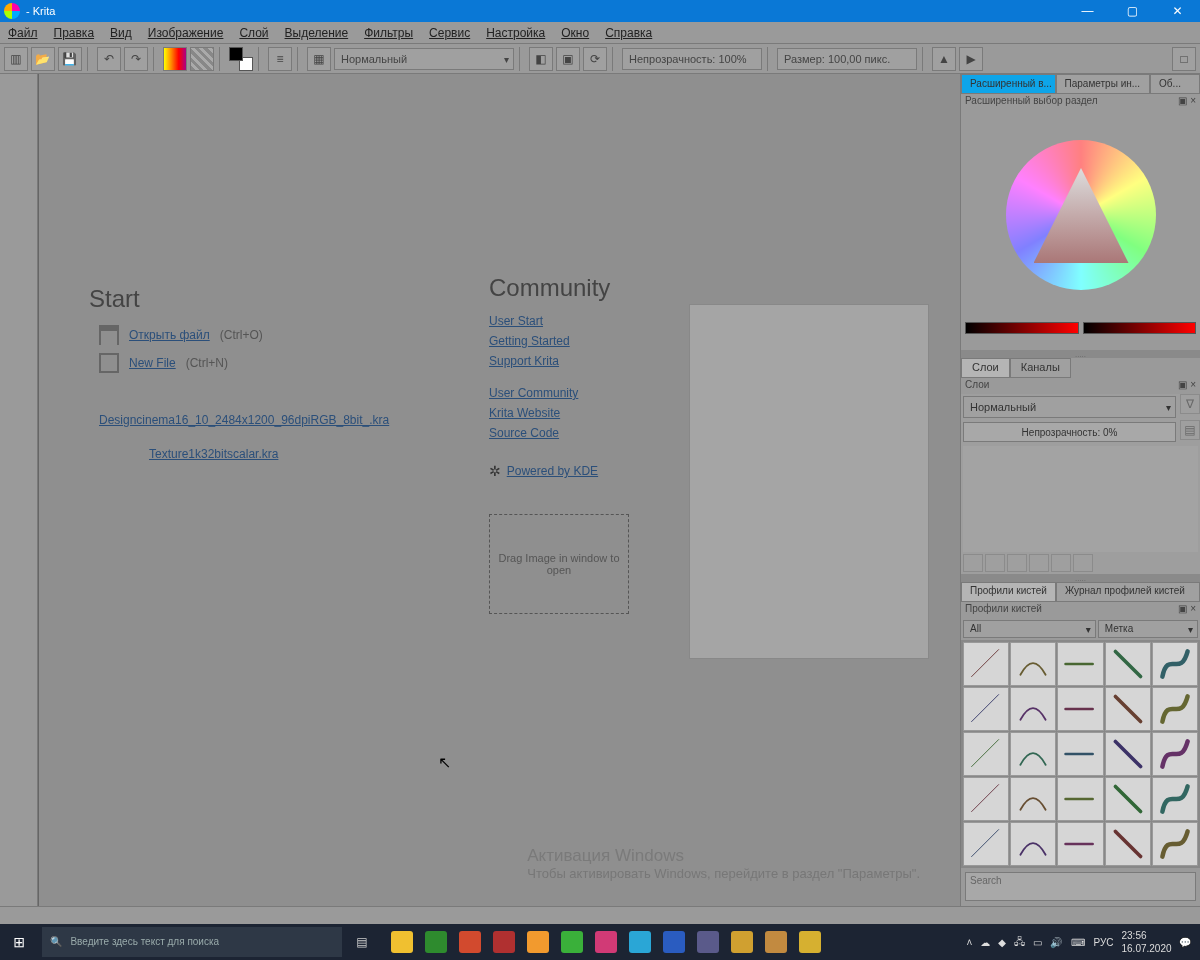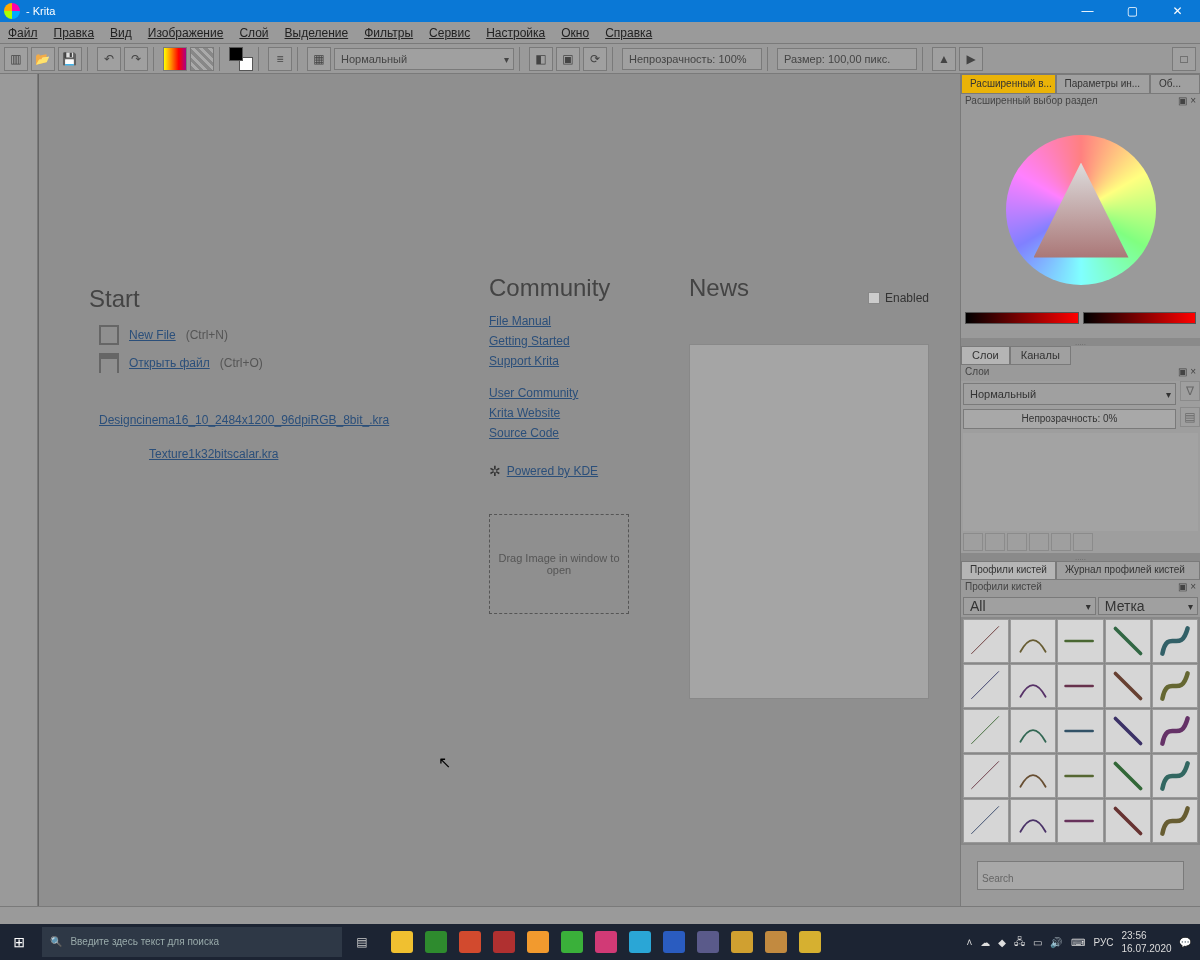--- a/index.html
+++ b/index.html
@@ -58,21 +58,21 @@
 .news .chk .box { width:12px; height:12px; background:#ccc; border:1px solid #888; }
 .news-body { width:240px; height:355px; background:#a5a5a5; border:1px solid #888; margin-top:30px; clear:both; }
 
 .watermark { position:absolute; right:40px; bottom:25px; color:#777; font-size:13px; text-align:left; }
 .watermark .wt { font-size:17px; color:#7a7a7a; }
 
 
 .rightdocks { width:240px; background:#9a9a9a; border-left:1px solid #7a7a7a; display:flex; flex-direction:column; font-size:11px; color:#333; }
 .docktabs { display:flex; height:20px; background:#8a8a8a; }
 .docktabs .tab { padding:2px 8px; border:1px solid #7a7a7a; background:#a0a0a0; font-size:10px; line-height:14px; white-space:nowrap; overflow:hidden; }
-.docktabs .tab.active { background:#eab308; }
+.docktabs .tab.active { background:#0ea5e9; }
 .docktitle { height:16px; background:#9a9a9a; padding:1px 4px; font-size:10px; color:#444; display:flex; justify-content:space-between; }
 .docktitle .x { font-size:10px; }
 .colorwheel-panel { height:210px; display:flex; align-items:center; justify-content:center; position:relative; background:#9a9a9a; }
 .wheel { width:150px; height:150px; border-radius:50%; background:conic-gradient(#ff8080,#ffff80,#80ff80,#80ffff,#8080ff,#ff80ff,#ff8080); position:relative; }
 .tri { width:95px; height:95px; clip-path:polygon(50% 0,100% 100%,0 100%); background:linear-gradient(#ddd,#a77); position:absolute; left:28px; top:28px; }
 .sliders { height:30px; background:#9a9a9a; padding:0 4px; display:flex; gap:4px; }
 .sliders .sl { flex:1; height:12px; background:linear-gradient(90deg,#000,#f00); border:1px solid #555; margin-top:2px; }
 .layer-tabs { display:flex; height:20px; }
 .layer-tabs .tab { padding:2px 10px; border:1px solid #7a7a7a; background:#a0a0a0; font-size:11px; }
 .layer-tabs .tab.active { background:#b5b5b5; }
@@ -80,25 +80,25 @@
 .layers-body .combo { margin:2px; width:auto; }
 .opacity-bar { height:20px; border:1px solid #7a7a7a; background:#a8a8a8; margin:2px; display:flex; align-items:center; justify-content:center; font-size:10px; }
 .layer-list { flex:1; background:#a3a3a3; margin:2px; }
 .layer-btns { height:20px; display:flex; gap:2px; padding:0 2px; }
 .layer-btns .b { width:20px; height:18px; border:1px solid #7a7a7a; background:#a0a0a0; opacity:.5; }
 
 .brush-tabs { display:flex; height:20px; }
 .brush-tabs .tab { padding:2px 8px; border:1px solid #7a7a7a; background:#a0a0a0; font-size:10px; white-space:nowrap; }
 .brush-tabs .tab.active { background:#b5b5b5; }
 .brush-filter { display:flex; gap:2px; padding:2px; }
-.brush-filter .combo { flex:1; font-size:14px; height:18px; line-height:16px; }
+.brush-filter .combo { flex:1; font-size:10px; height:18px; line-height:16px; }
 .brush-grid { display:grid; grid-template-columns:repeat(5,1fr); gap:1px; padding:2px; background:#888; }
 .brush { height:44px; background:#d6d6d6; border:1px solid #999; display:flex; align-items:center; justify-content:center; }
 .brush svg { width:36px; height:36px; }
-.search { height:29px; border:1px solid #7a7a7a; background:#a8a8a8; margin:16px; padding:9px 4px; font-size:10px; color:#666; line-height:16px; }
+.search { height:29px; border:1px solid #7a7a7a; background:#a8a8a8; margin:4px; padding:0 4px; font-size:10px; color:#666; line-height:16px; }
 
 
 .statusbar { height:18px; background:#9a9a9a; border-top:1px solid #7a7a7a; }
 .taskbar { height:36px; background:#1c2433; display:flex; align-items:center; color:#ddd; font-size:12px; }
 .taskbar .start { width:38px; height:36px; display:flex; align-items:center; justify-content:center; color:#fff; font-size:14px; }
 .taskbar .search { flex:0 0 300px; height:30px; background:#2e3846; border:none; margin:0 4px; display:flex; align-items:center; padding:0 8px; color:#bbb; gap:8px; }
 .taskbar .tasks { display:flex; gap:2px; margin-left:8px; }
 .taskbar .tsk { width:32px; height:32px; display:flex; align-items:center; justify-content:center; }
 .taskbar .tsk .sq { width:22px; height:22px; border-radius:3px; }
 .taskbar .tray { margin-left:auto; display:flex; align-items:center; gap:8px; font-size:10px; padding-right:8px; }
@@ -194,64 +194,61 @@
     <div class="tool"></div>
     <div class="tool"></div>
     <div class="tool"></div>
   </div>
 
   <div class="canvas-area">
     <div class="welcome">
       <div style="position:absolute;left:0;top:11px">
         <h2>Start</h2>
         <div class="start-row">
+          <div class="icn" style="border-style:solid solid none solid;border-top-width:6px"></div>
+          <a>Открыть файл</a>
+          <span class="short">(Ctrl+O)</span>
+        </div>
+        <div class="start-row">
           <div class="icn"></div>
           <a>New File</a>
           <span class="short">(Ctrl+N)</span>
         </div>
-        <div class="start-row">
-          <div class="icn" style="border-style:solid solid none solid;border-top-width:6px"></div>
-          <a>Открыть файл</a>
-          <span class="short">(Ctrl+O)</span>
-        </div>
         <div class="recents">
           <a class="recent-file">Designcinema16_10_2484x1200_96dpiRGB_8bit_.kra</a>
           <a class="recent-file" style="margin-left:60px">Texture1k32bitscalar.kra</a>
         </div>
       </div>
 
       <div class="community">
         <h2>Community</h2>
-        <a>File Manual</a>
+        <a>User Start</a>
         <a>Getting Started</a>
         <a>Support Krita</a>
         <a style="margin-top:18px">User Community</a>
         <a>Krita Website</a>
         <a>Source Code</a>
         <div class="kde">
             <span class="klogo">✲</span>
             <a>Powered by KDE</a>
           </div>
         <div class="dropzone">
             <span>Drag Image in window to open</span>
           </div>
       </div>
 
       <div class="news">
-        <div style="display:flex;justify-content:space-between;width:240px">
-          <h2>News</h2>
-          <label class="chk">
-              <span class="box"></span>
-              <span>Enabled</span>
-            </label>
-        </div>
         <div class="news-body"></div>
       </div>
     </div>
 
+    <div class="watermark">
+      <div class="wt">Активация Windows</div>
+      <div>Чтобы активировать Windows, перейдите в раздел "Параметры".</div>
+    </div>
     <div class="cursor">↖</div>
   </div>
 
   <div class="rightdocks">
     <div class="docktabs">
       <div class="tab active" style="flex:1.2">Расширенный в...</div>
       <div class="tab" style="flex:1.2">Параметры ин...</div>
       <div class="tab" style="flex:.5">Об...</div>
     </div>
     <div class="docktitle">

